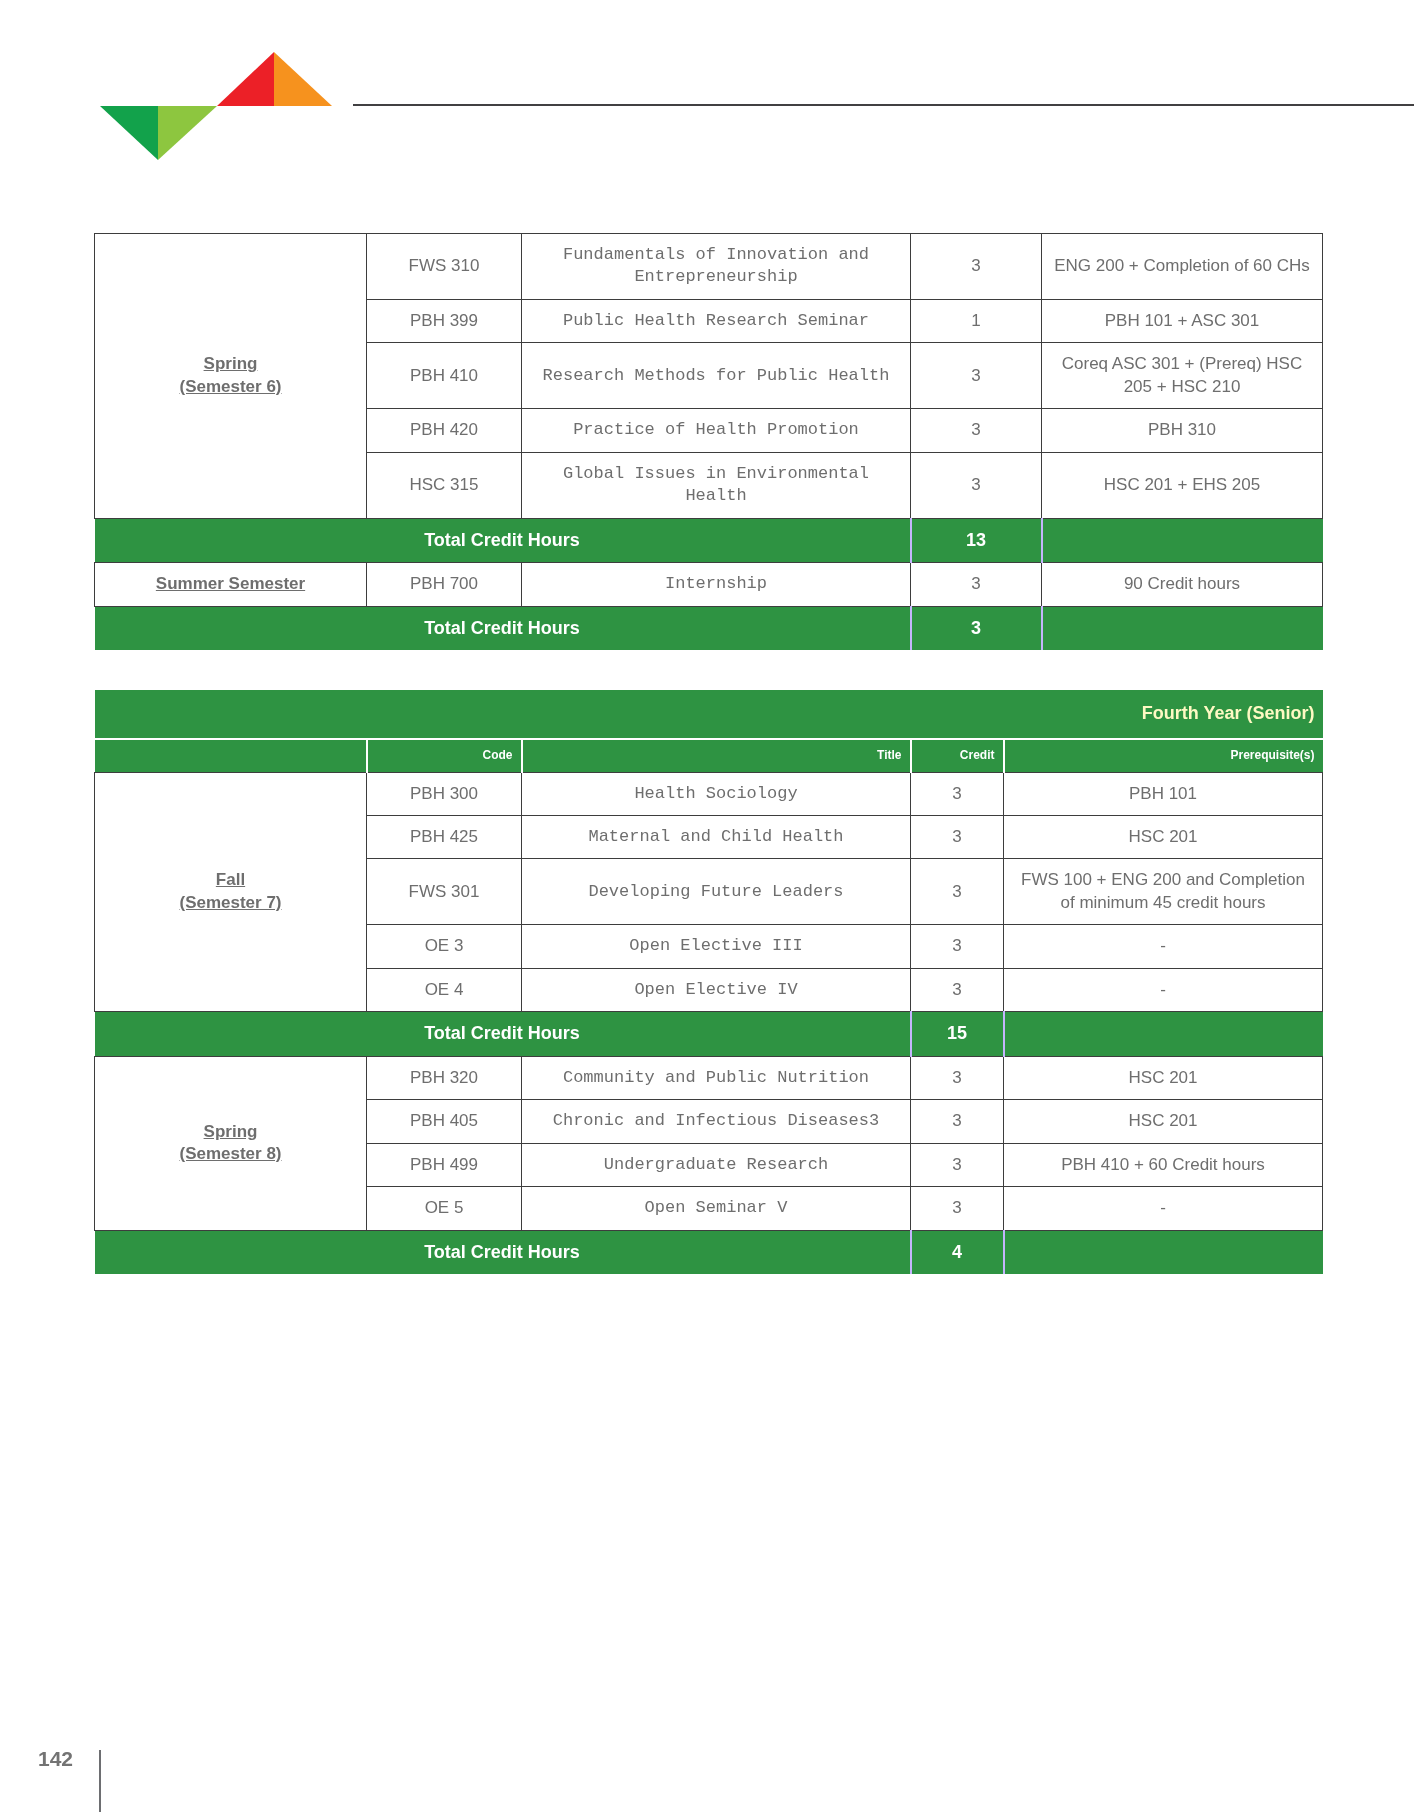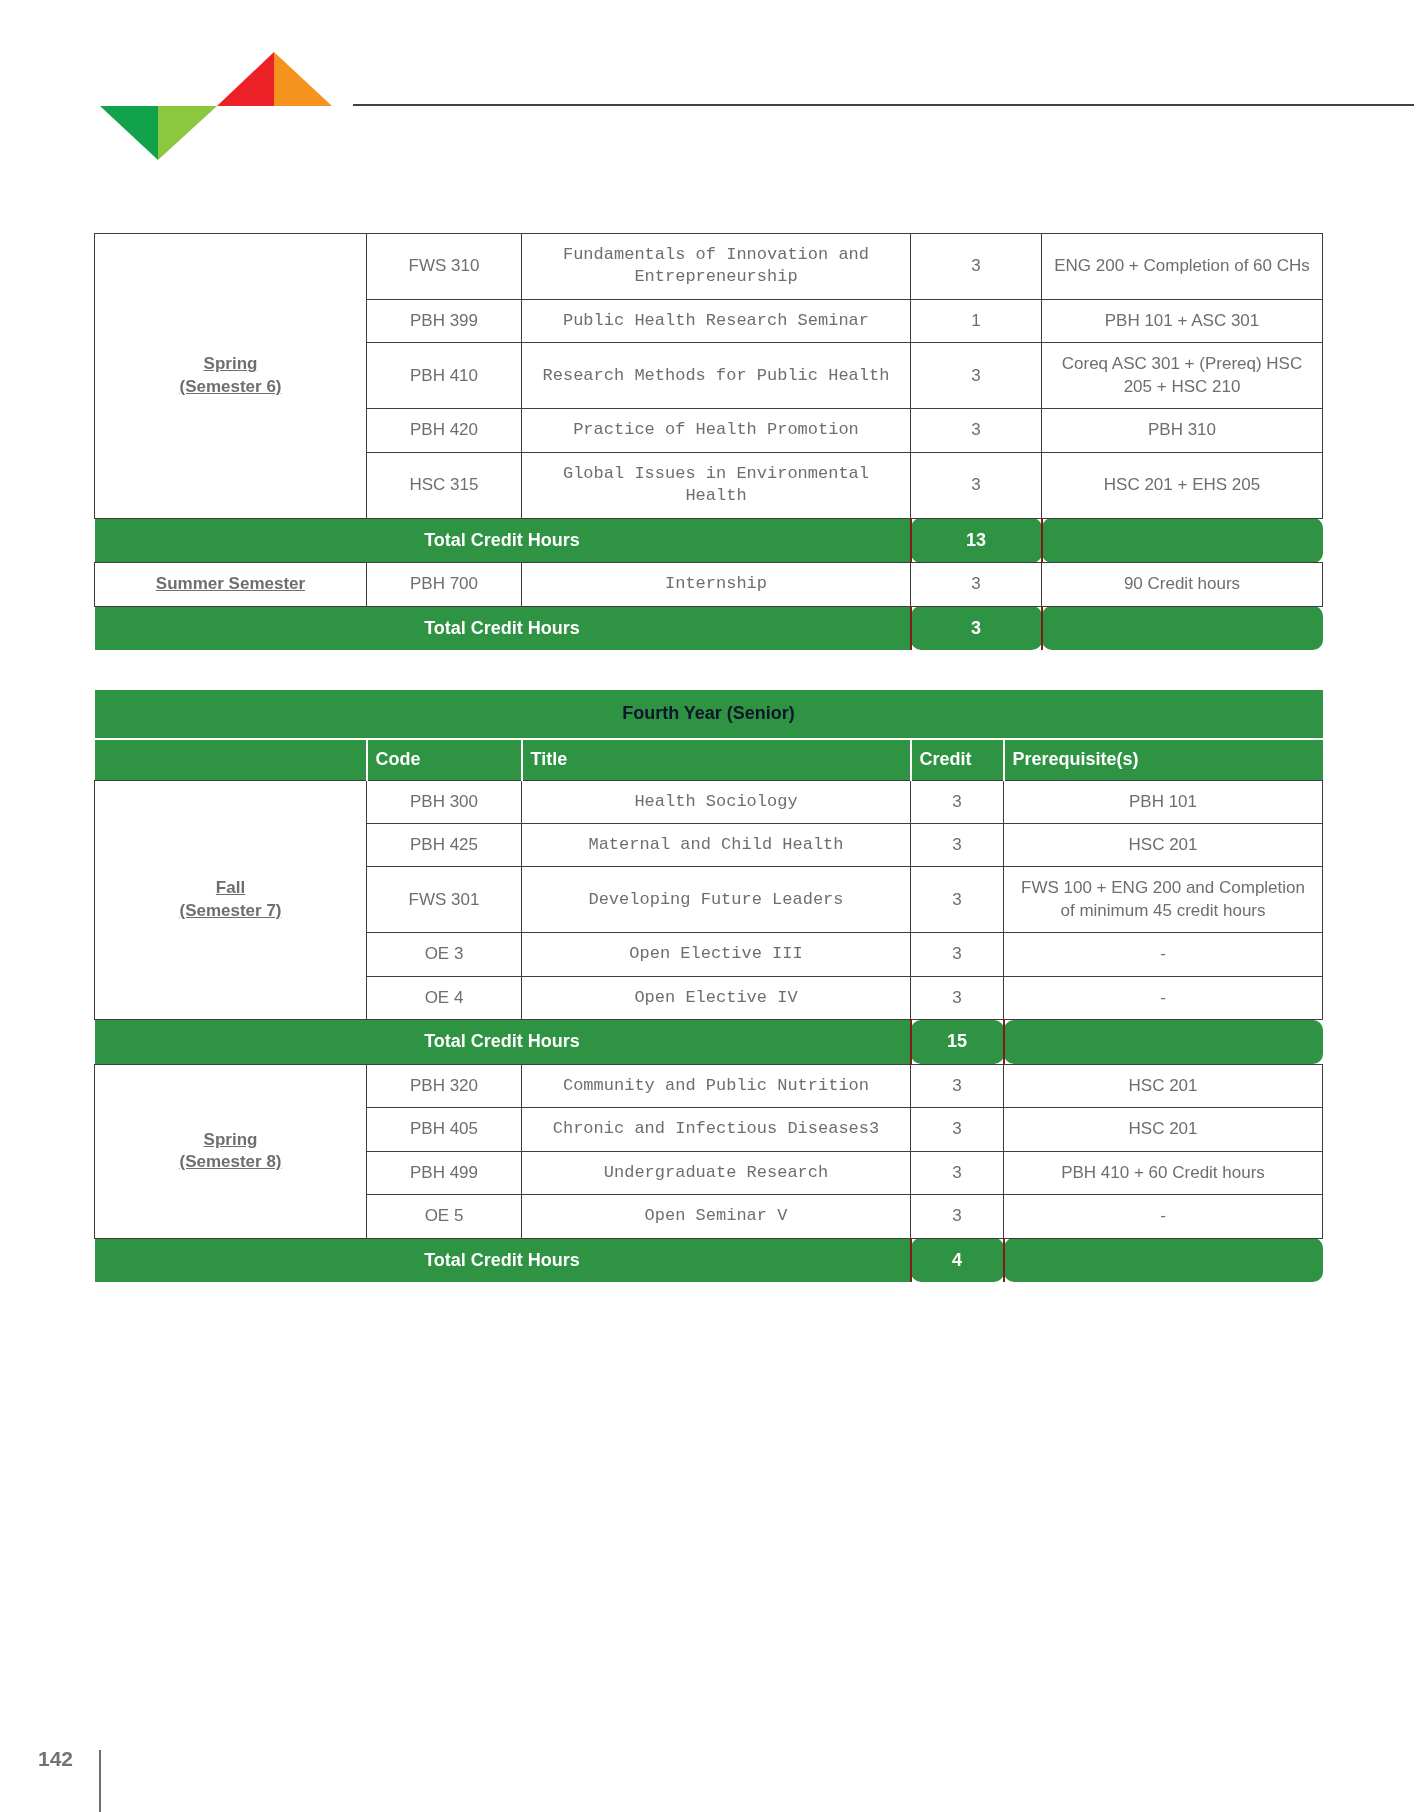--- a/index.html
+++ b/index.html
@@ -34,30 +34,30 @@
   }
   td.sem-cell{font-weight:bold;color:#414042;}
   td.sem-cell .sem-line{margin:0 0;text-decoration:underline;}
   td.title-cell{text-align:left;padding-left:12px;padding-right:12px;font-family:Liberation Mono, monospace;}
   
   tr.green-row td{
     background:#2e9342;border:none;
     color:#ffffff;font-weight:bold;font-size:18px;
     padding:10px 8px;
   }
-  tr.green-row td.white-sep{border-left:2px solid #7f1d1d;border-radius:10px;}
+  tr.green-row td.white-sep{border-left:2px solid #c4b5fd;}
   tr.table-title-row td{
     background:#2e9342;border:none;
-    color:#0f172a;font-weight:bold;font-size:18px;
-    padding:12px 8px;text-align:center;
+    color:#fef9c3;font-weight:bold;font-size:18px;
+    padding:12px 8px;text-align:right;
   }
   tr.head-row td{
     background:#2e9342;border:none;border-top:2px solid #ffffff;
-    color:#ffffff;font-weight:bold;font-size:18px;
-    padding:8px 8px;text-align:left;
+    color:#ffffff;font-weight:bold;font-size:12px;
+    padding:8px 8px;text-align:right;
   }
   tr.head-row td.white-sep{border-left:2px solid #ffffff;}
   
   .page-number{
     position:absolute;left:38px;top:1747px;
     font-size:21px;font-weight:bold;color:#737373;
     font-family:"Liberation Sans", sans-serif;
   }
   .footer-rule{position:absolute;left:99px;top:1750px;width:2px;height:62px;background:#6d6e71;}
 </style>

